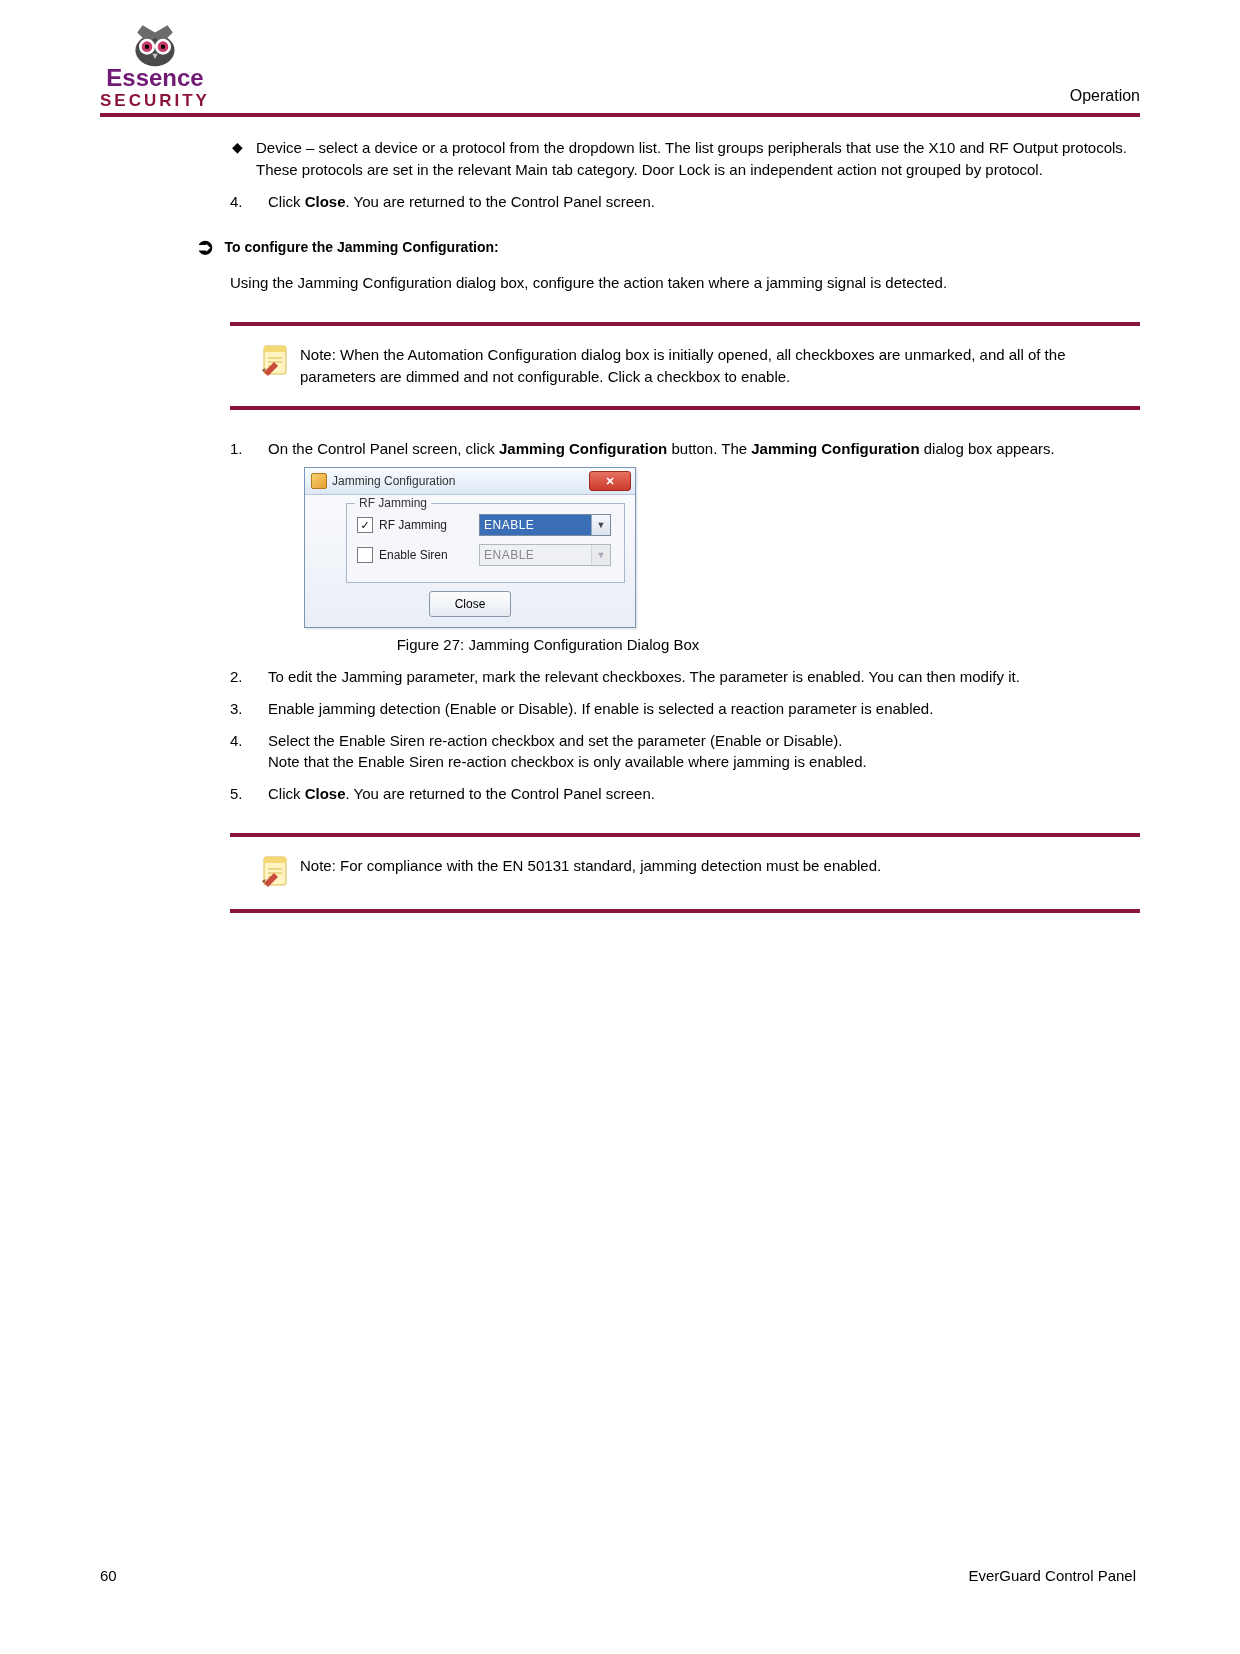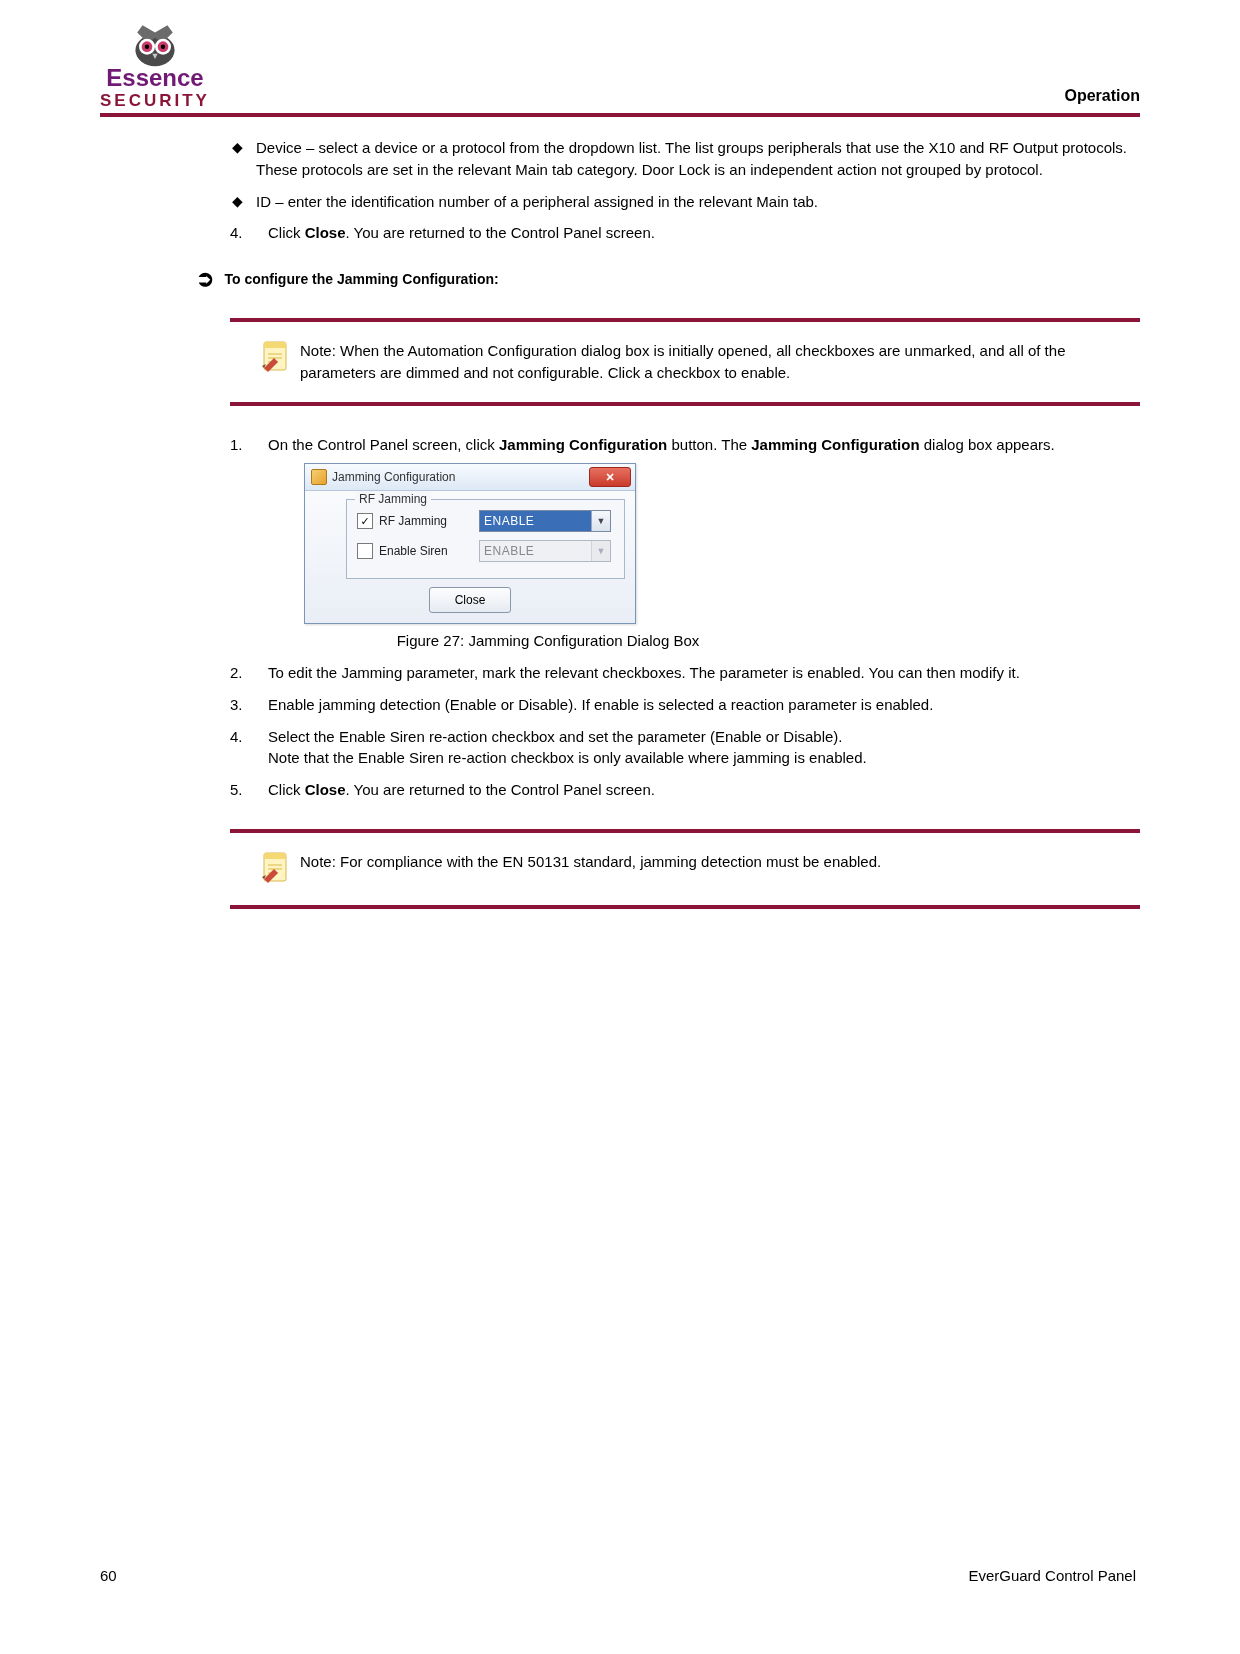--- a/index.html
+++ b/index.html
@@ -21,21 +21,21 @@
     position: relative;
   }
   
   .header-row {
     display: flex;
     align-items: flex-end;
     justify-content: space-between;
     padding-bottom: 2px;
   }
   .header-title {
-    font-weight: bold;
+    font-weight: normal;
     font-size: 16px;
     padding-bottom: 4px;
   }
   .header-rule {
     height: 4px;
     background: #8a1538;
     margin-top: 2px;
   }
   
   .logo-box {
@@ -339,37 +339,37 @@
       <div class="logo-sub">SECURITY</div>
     </div>
     <div class="header-title">Operation</div>
   </div>
   <div class="header-rule"></div>
 
   <div class="content">
 
     <ul class="diamond">
       <li>Device – select a device or a protocol from the dropdown list. The list groups peripherals that use the X10 and RF Output protocols. These protocols are set in the relevant Main tab category. Door Lock is an independent action not grouped by protocol.</li>
-      <li>ID – enter the identification number of a peripheral assigned in the relevant Main tab.</li>
     </ul>
 
     <ol class="steps">
       <li>
         <span class="num">4.</span>
         <span>
           <span>Click </span><span class="bold">Close</span><span>. You are returned to the Control Panel screen.</span>
         </span>
       </li>
     </ol>
 
     <div class="proc-heading">
       <span class="proc-arrow">➲</span>
       <span class="proc-title">To configure the Jamming Configuration:</span>
     </div>
 
+    <p class="intro">Using the Jamming Configuration dialog box, configure the action taken where a jamming signal is detected.</p>
 
     <div class="note-block">
       <div class="note-rule"></div>
       <div class="note-body">
         <div class="note-icon">
           <svg viewBox="0 0 32 36">
             <rect x="4" y="2" width="22" height="28" rx="2" fill="#fff4c2" stroke="#d9b94e"></rect>
             <rect x="4" y="2" width="22" height="6" fill="#f3d873"></rect>
             <line x1="8" y1="14" x2="22" y2="14" stroke="#d9b94e"></line>
             <line x1="8" y1="18" x2="22" y2="18" stroke="#d9b94e"></line>

